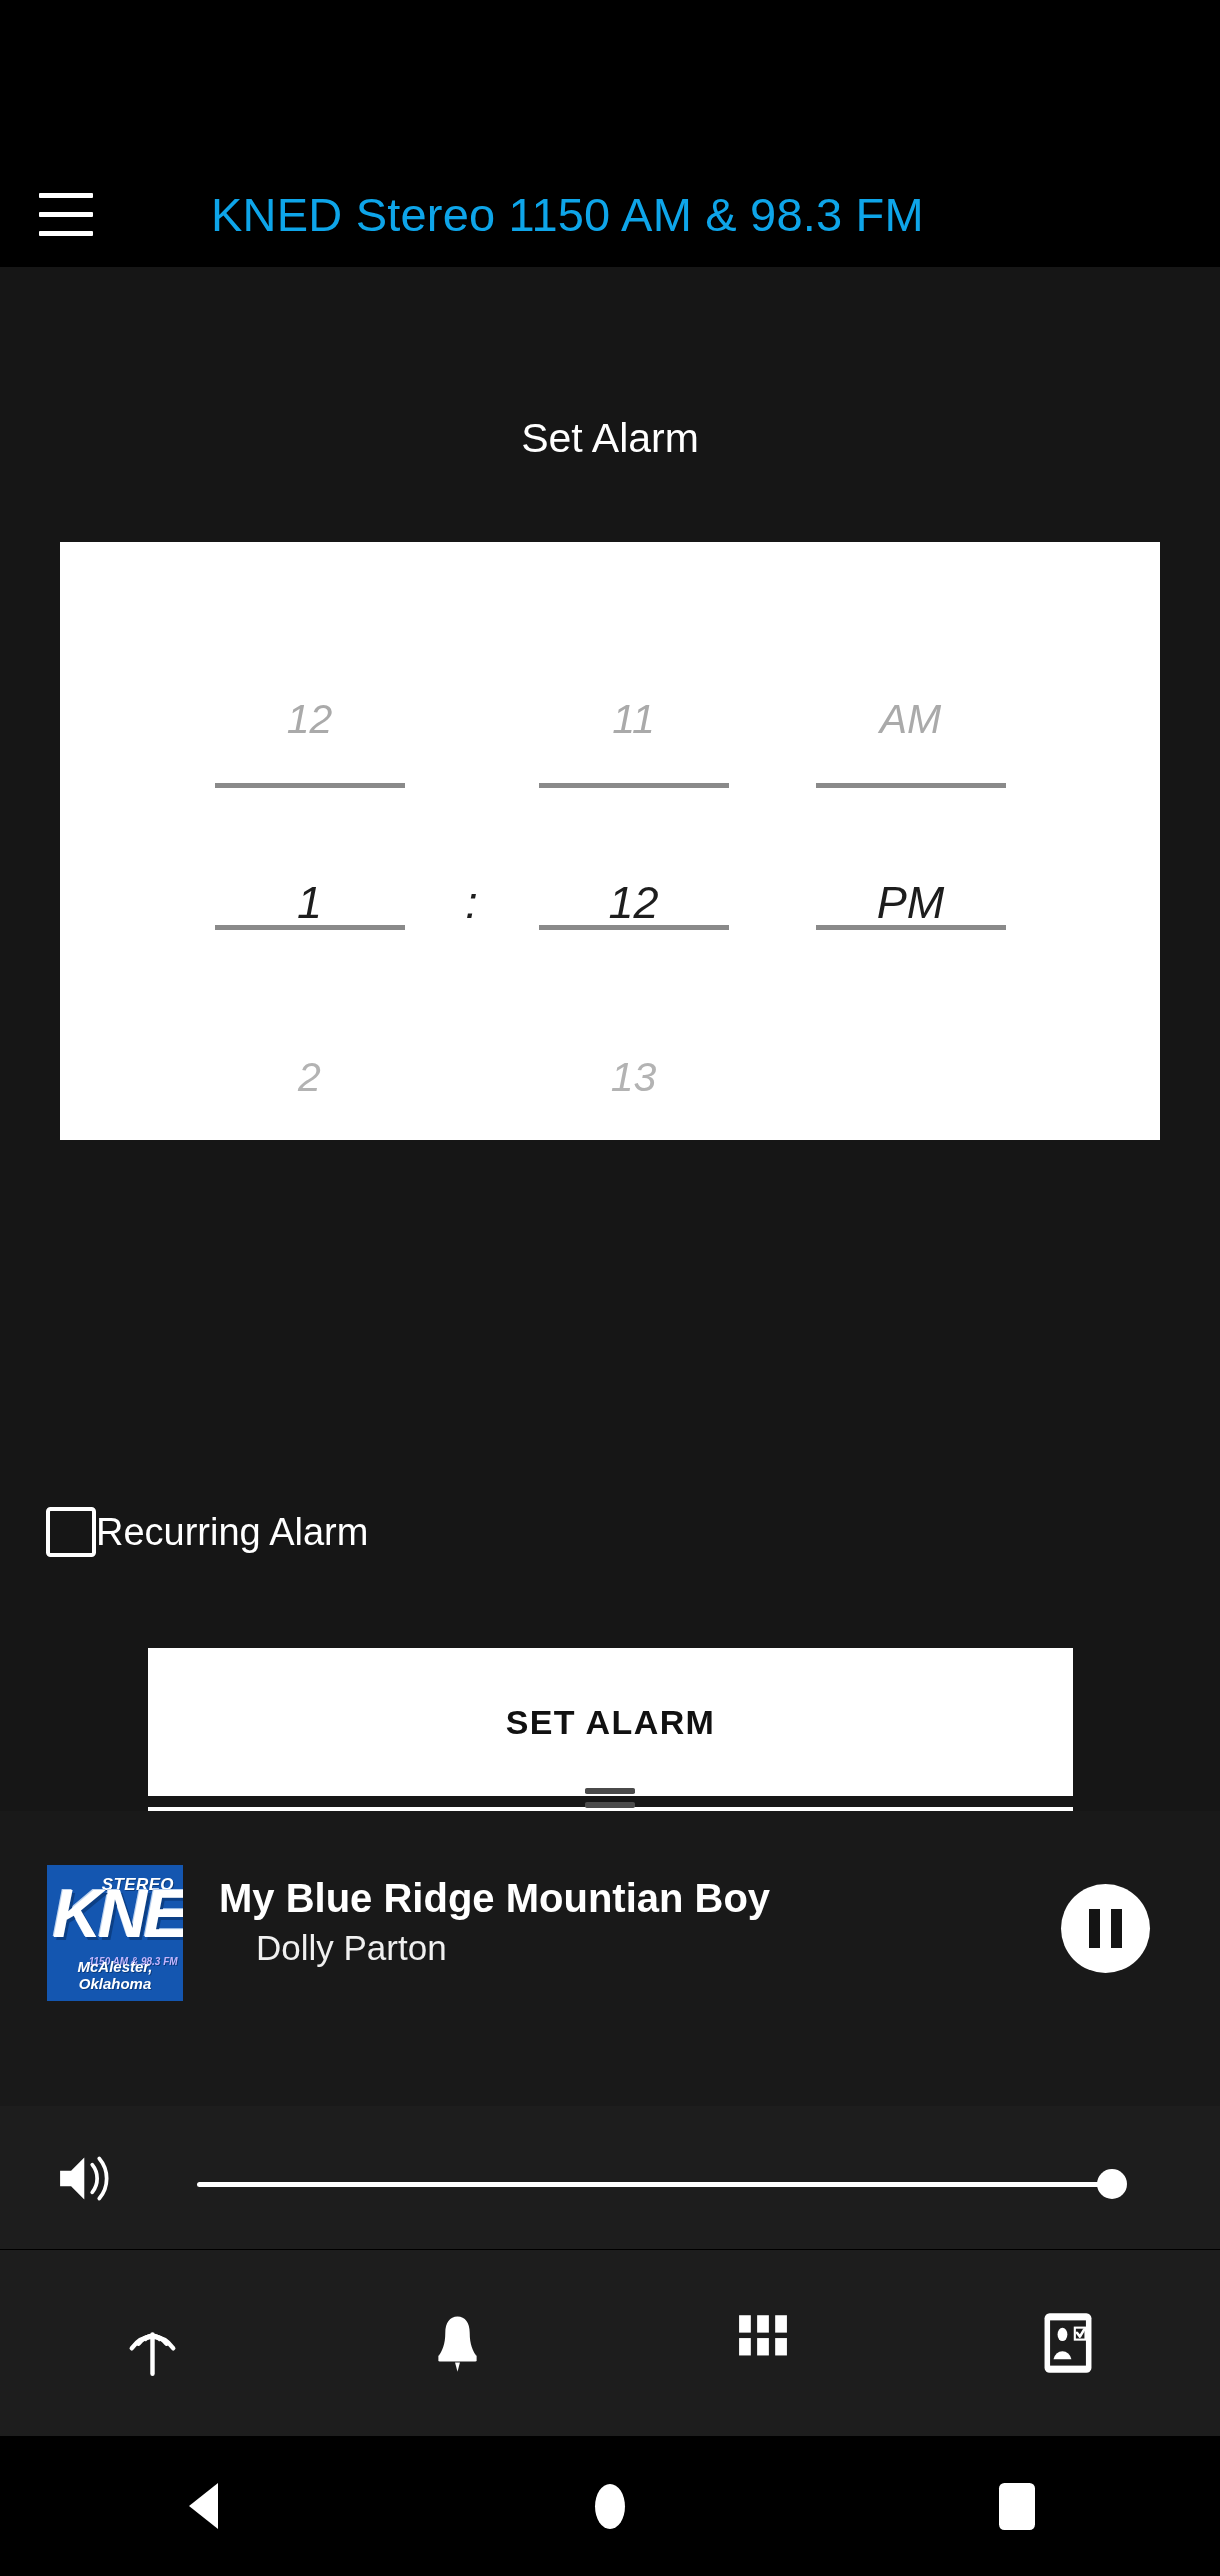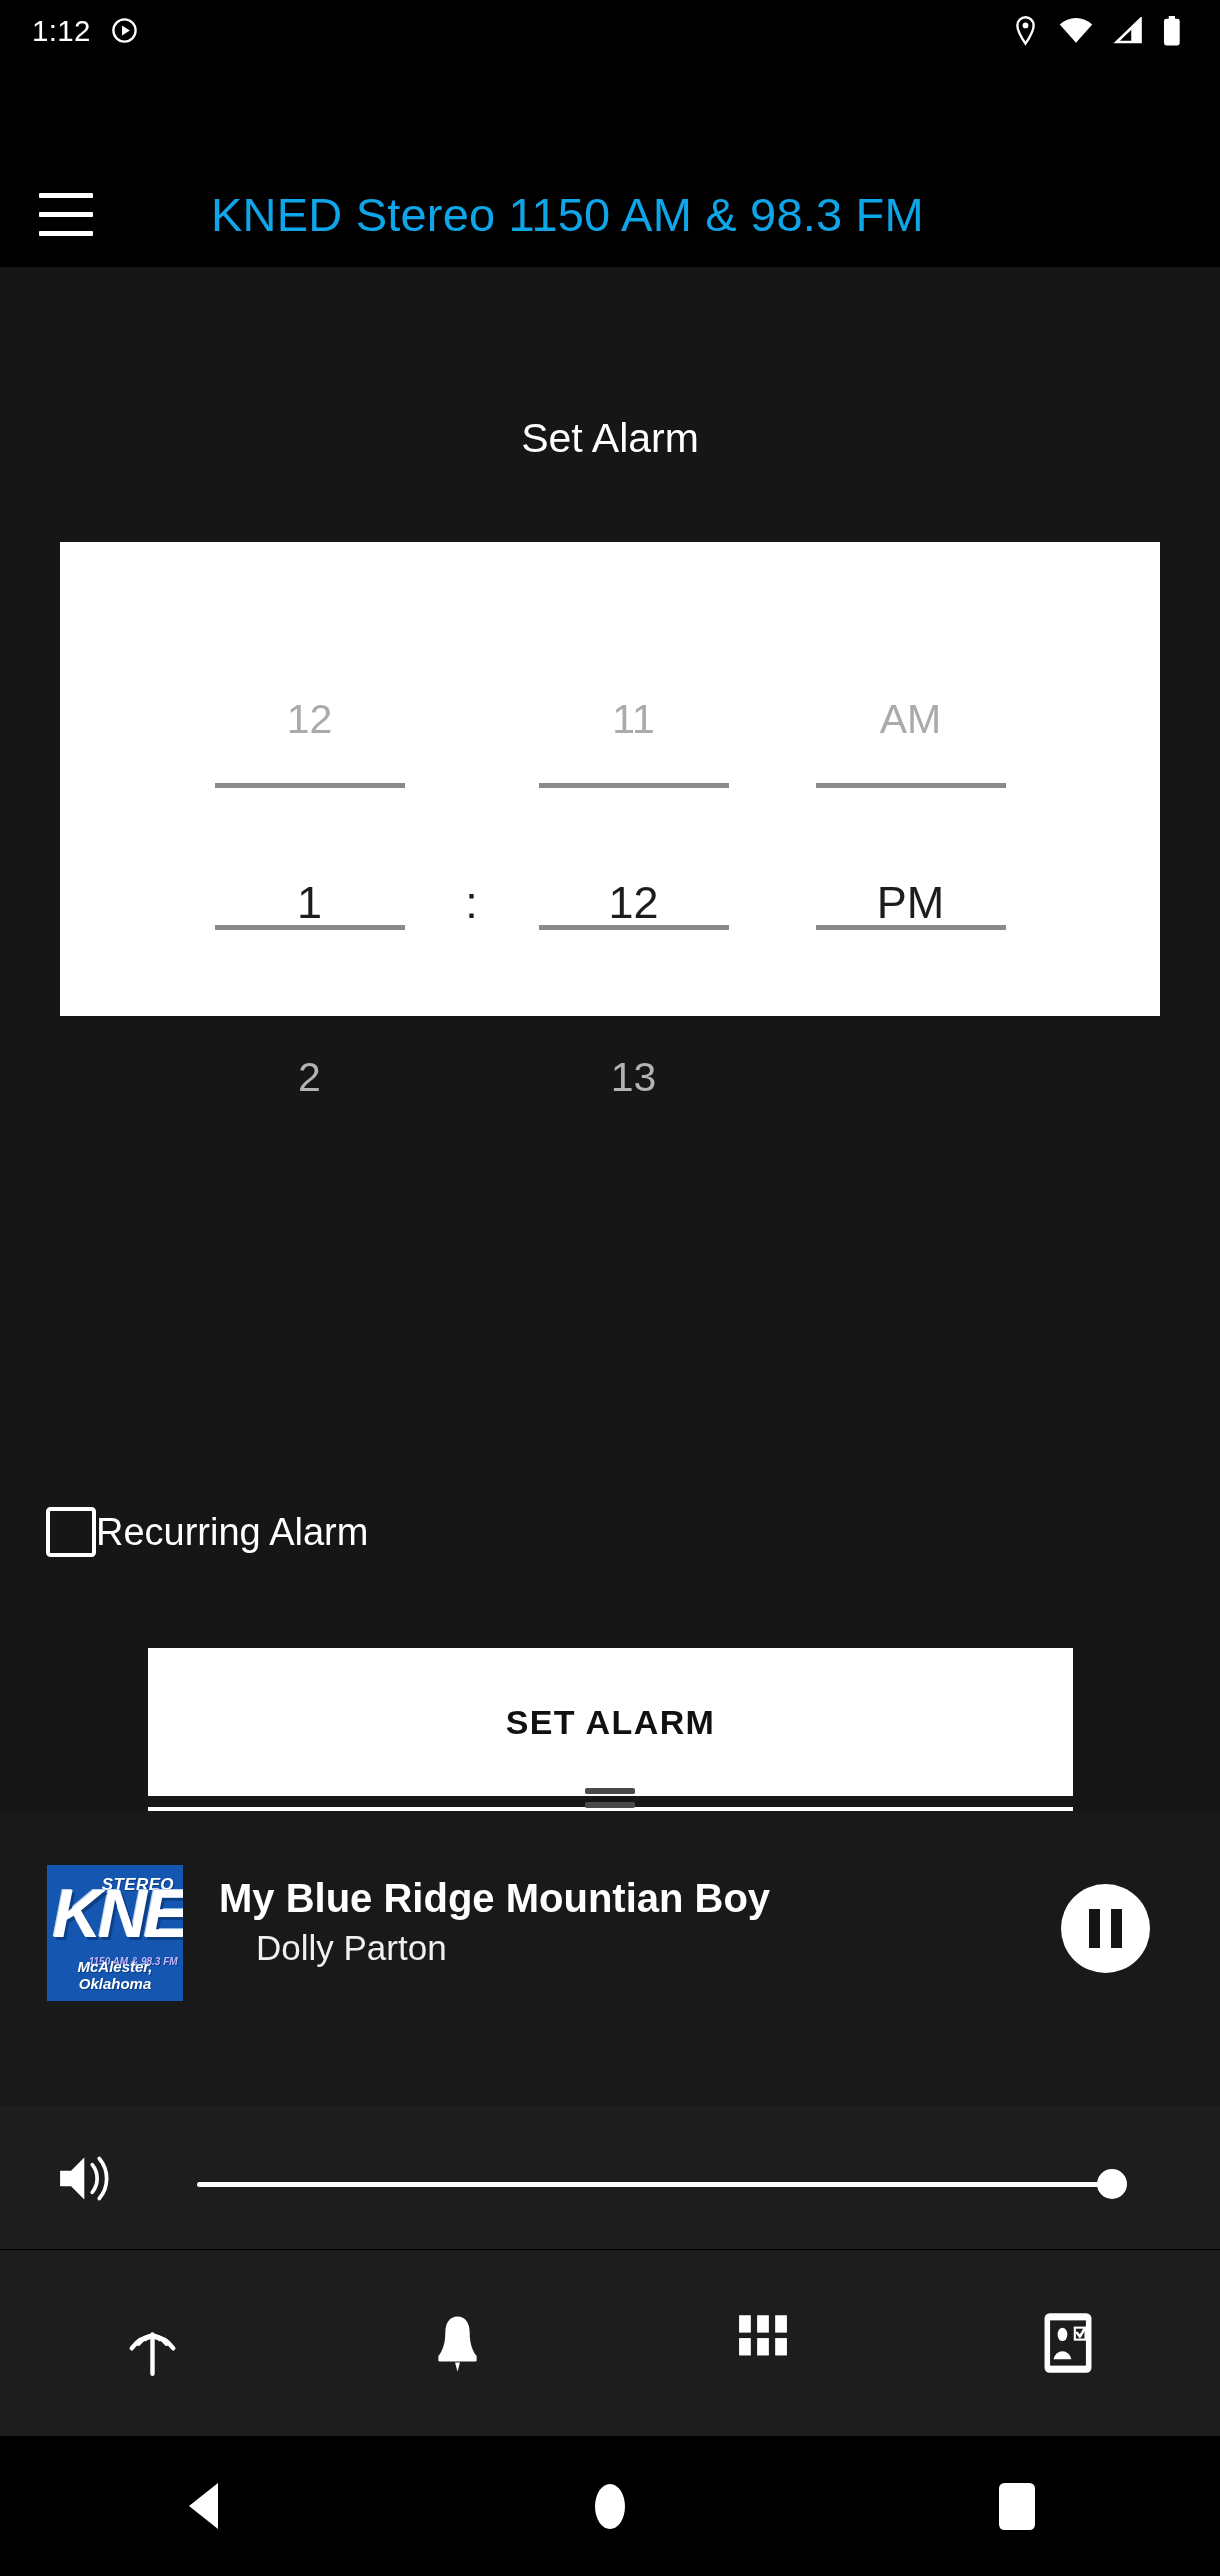--- a/index.html
+++ b/index.html
@@ -50,22 +50,23 @@
     background:#161616;
   }
   .section-title {
     position:absolute; top:148px; left:0; width:1220px;
     text-align:center; color:#fff; font-size:41px; font-weight:400;
   }
 
   
   .picker-card {
     position:absolute; top:275px; left:60px;
-    width:1100px; height:474px;
+    width:1100px; height:598px;
     background:#fff;
+    font-style:italic;
   }
   .picker-cols {
     position:absolute; top:0; left:0; width:100%; height:100%;
     display:flex; align-items:stretch; justify-content:center;
   }
   .pcol {
     width:277px; position:relative;
     display:flex; flex-direction:column; align-items:center;
   }
   .pcol.sep { width:47px; }
@@ -203,46 +204,20 @@
     border-color:transparent #fff transparent transparent;
   }
   .nav-home { width:30px; height:45px; border-radius:50%; background:#fff; }
   .nav-recents { width:36px; height:47px; border-radius:5.4px; background:#fff; }
 </style>
 </head>
 <body>
 
 <div id="screen">
 
-  <div class="statusbar">
-    <div class="status-left">
-      <span class="status-clock">1:12</span>
-      <svg class="ic" width="29" height="29" viewBox="0 0 24 24">
-        <circle cx="12" cy="12" r="9.2" fill="none" stroke="#fff" stroke-width="1.9"></circle>
-        <path d="M10 7.8 L16.4 12 L10 16.2 Z" fill="#fff"></path>
-      </svg>
-    </div>
-    <div class="status-right">
-      <svg class="ic" width="27" height="30" viewBox="0 0 24 28">
-        <path d="M12 1.2c-4.2 0-7.6 3.4-7.6 7.6 0 5.7 7.6 17 7.6 17s7.6-11.3 7.6-17c0-4.2-3.4-7.6-7.6-7.6z" fill="none" stroke="#fff" stroke-width="2.2"></path>
-        <circle cx="12" cy="8.8" r="2.7" fill="#fff"></circle>
-      </svg>
-      <svg class="ic" width="34" height="27" viewBox="0 0 26 20">
-        <path d="M13 19.3 L0.6 5.4 A18 18 0 0 1 25.4 5.4 Z" fill="#fff"></path>
-      </svg>
-      <svg class="ic" width="30" height="27" viewBox="0 0 24 20">
-        <path d="M22 0.8 L22 19.2 L3 19.2 Z" fill="none" stroke="#fff" stroke-width="2.1"></path>
-        <path d="M22 0.8 L22 19.2 L14.6 19.2 L14.6 8.2 Z" fill="#fff"></path>
-      </svg>
-      <svg class="ic" width="19.7" height="30" viewBox="0 0 15 24">
-        <rect x="5" y="0" width="5" height="2.4" fill="#fff"></rect>
-        <rect x="1.2" y="2.2" width="12.6" height="21.3" rx="1.9" fill="#fff"></rect>
-      </svg>
-    </div>
-  </div>
 
   <div class="appbar">
     <div class="hamburger">
       <span></span>
       <span></span>
       <span></span>
     </div>
     <div class="appbar-title">KNED Stereo 1150 AM &amp; 98.3 FM</div>
   </div>
 

